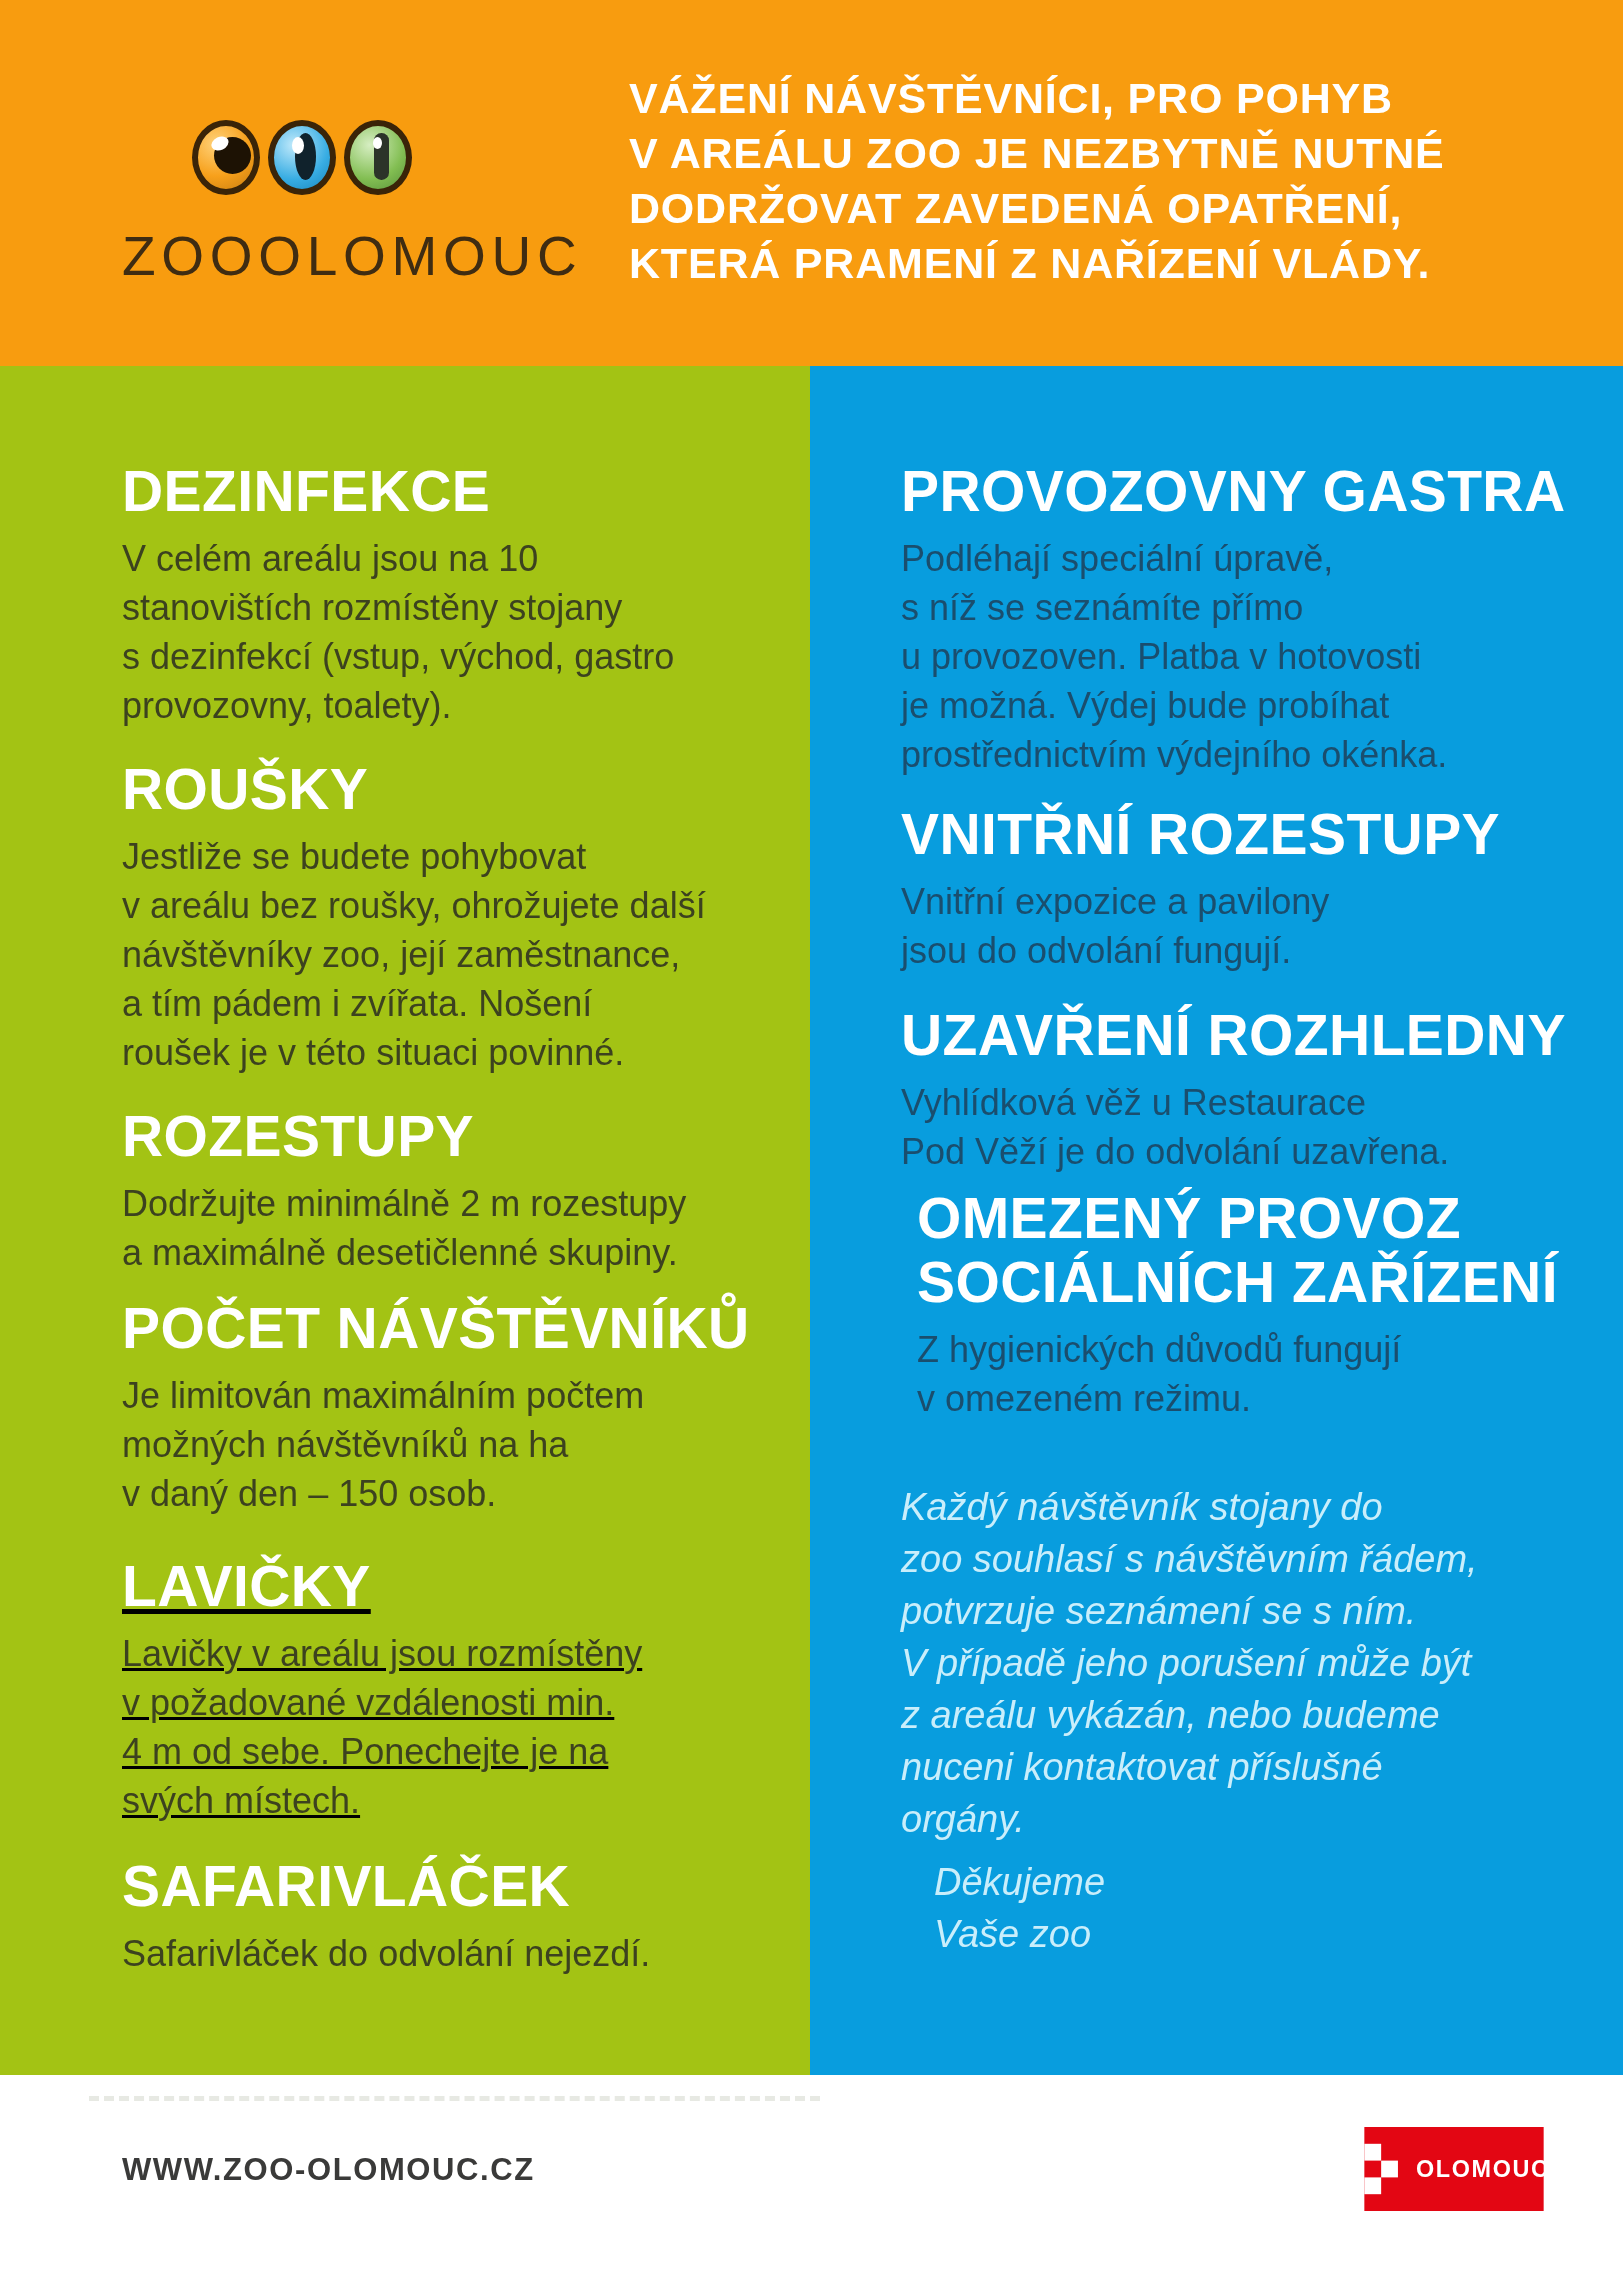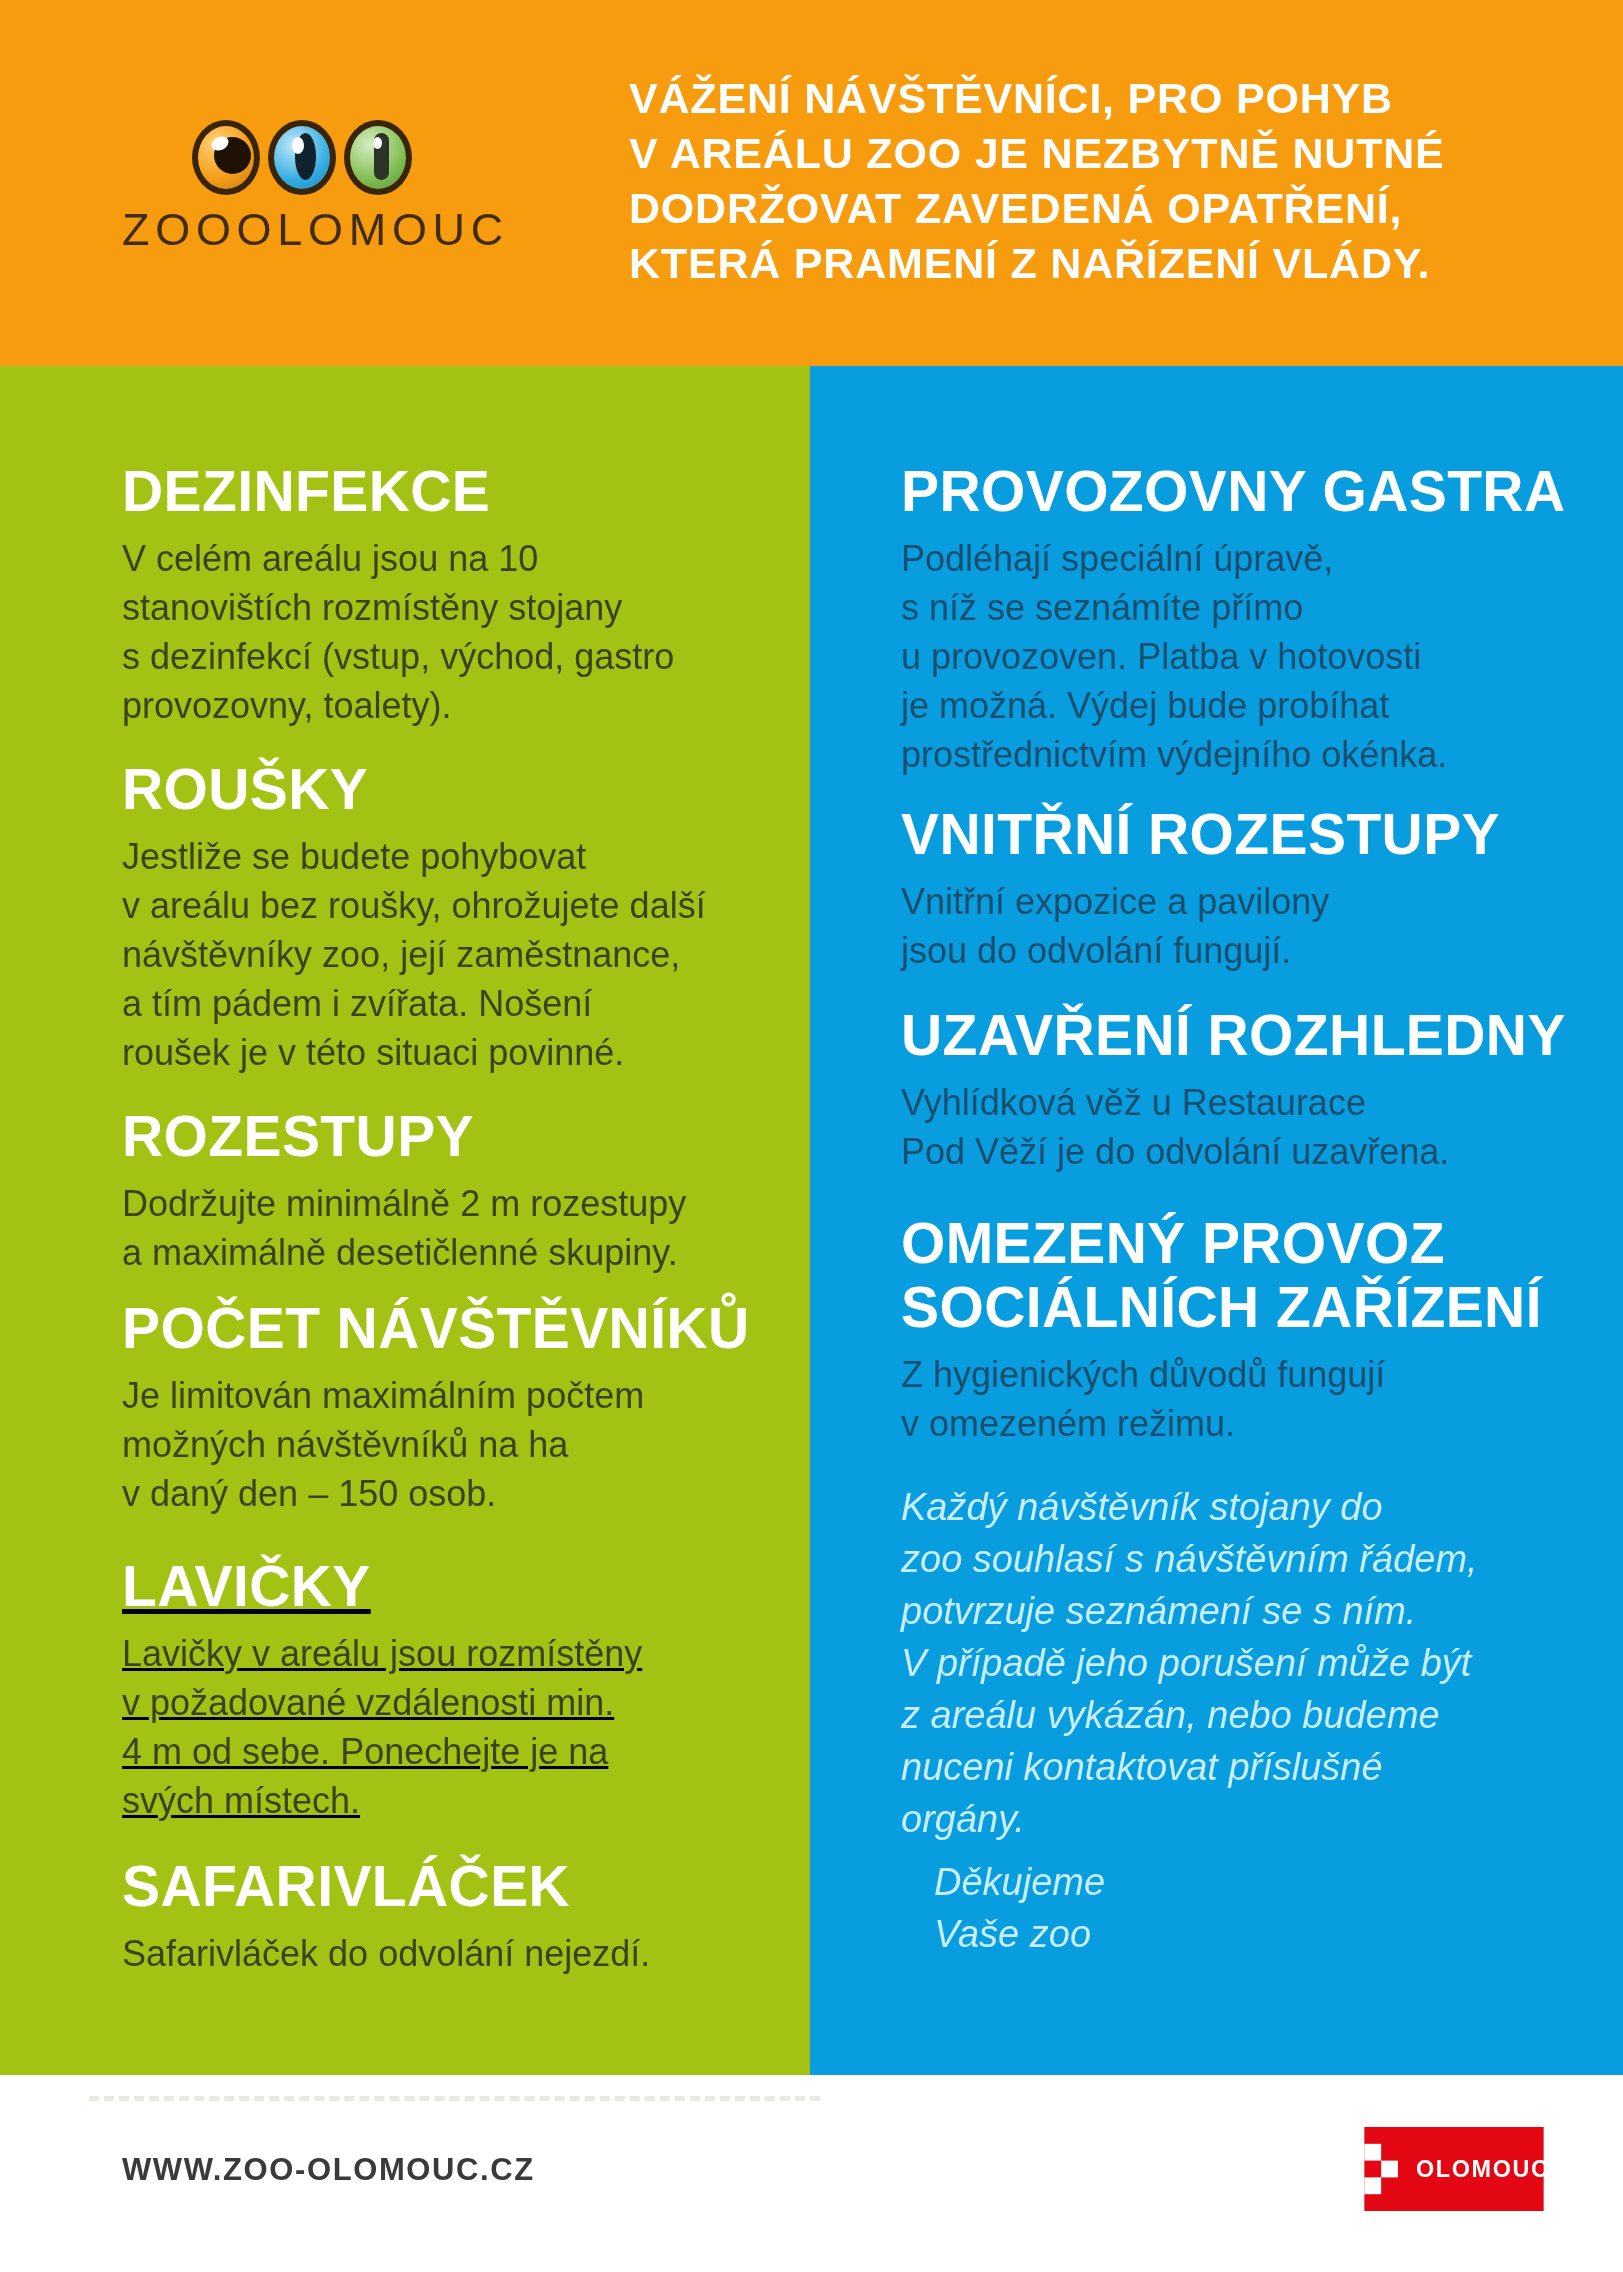--- a/index.html
+++ b/index.html
@@ -22,39 +22,39 @@
   .eye-orange{left:192px;background:radial-gradient(circle at 32% 28%, #ffd27a 0%, #F7A01B 55%, #c87d10 100%);}
   .eye-orange .pupil{left:16px;top:11.4px;width:37px;height:37px;background:#1d1204;border-radius:50%;}
   .eye-orange .shine{left:13px;top:11.4px;width:18px;height:13px;transform:rotate(-25deg);}
   .eye-blue{left:268px;background:radial-gradient(circle at 35% 30%, #bfe9fb 0%, #38ADE3 60%, #1786bd 100%);}
   .eye-blue .pupil{left:21px;top:6.5px;width:21px;height:47px;background:#10222c;border-radius:50%;}
   .eye-blue .shine{left:18px;top:10.6px;width:12px;height:17px;}
   .eye-green{left:344px;background:radial-gradient(circle at 35% 30%, #d6eec2 0%, #82BE52 60%, #58933a 100%);}
   .eye-green .pupil{left:24px;top:6.5px;width:14.6px;height:47px;background:#2c3429;border-radius:7.3px;}
   .eye-green .shine{left:23px;top:10.6px;width:9px;height:12px;}
   .brand{
-    position:absolute;left:122px;top:204px;font-size:45px;letter-spacing:5.7px;
+    position:absolute;left:122px;top:224px;font-size:55px;letter-spacing:5.7px;
     color:#3F2C12;font-weight:normal;
   }
   
   .col-green{position:absolute;left:0;top:366px;width:810px;height:1709px;background:#A3C314;}
   .col-blue{position:absolute;left:810px;top:366px;width:814px;height:1709px;background:#089DDE;}
   .section{position:absolute;width:686px;}
   .col-green .section{left:122px;}
   .col-blue .section{left:91px;width:682px;}
   .section-title{
     font-size:57px;font-weight:bold;color:#ffffff;line-height:1.13;
     letter-spacing:0.4px;margin:0 0 11.4px 0;white-space:pre-line;
   }
   .section-body{font-size:36px;line-height:1.36;white-space:pre-line;margin:0;}
   .col-green .section-body{color:#3C421F;}
   .col-blue  .section-body{color:#1A4E6E;}
   .sec-l1{top:93px;} .sec-l2{top:391px;} .sec-l3{top:738px;}
   .sec-l4{top:930px;} .sec-l5{top:1188px;text-decoration:underline;} .sec-l6{top:1488px;}
-  .sec-r1{top:93px;} .sec-r2{top:436px;} .sec-r3{top:637px;} .sec-r4{top:845px;}
+  .sec-r1{top:93px;} .sec-r2{top:436px;} .sec-r3{top:637px;} .sec-r4{top:820px;margin-left:16px;}
   .notice{
     position:absolute;left:91px;top:1115px;width:682px;
     font-size:38px;font-style:italic;line-height:1.37;color:#C9EEFB;white-space:pre-line;
   }
   .signature{
     position:absolute;right:122px;top:1490px;width:568px;text-align:left;
     font-size:38px;font-style:italic;line-height:1.37;color:#C9EEFB;white-space:pre-line;
   }
   
   .cutline{

